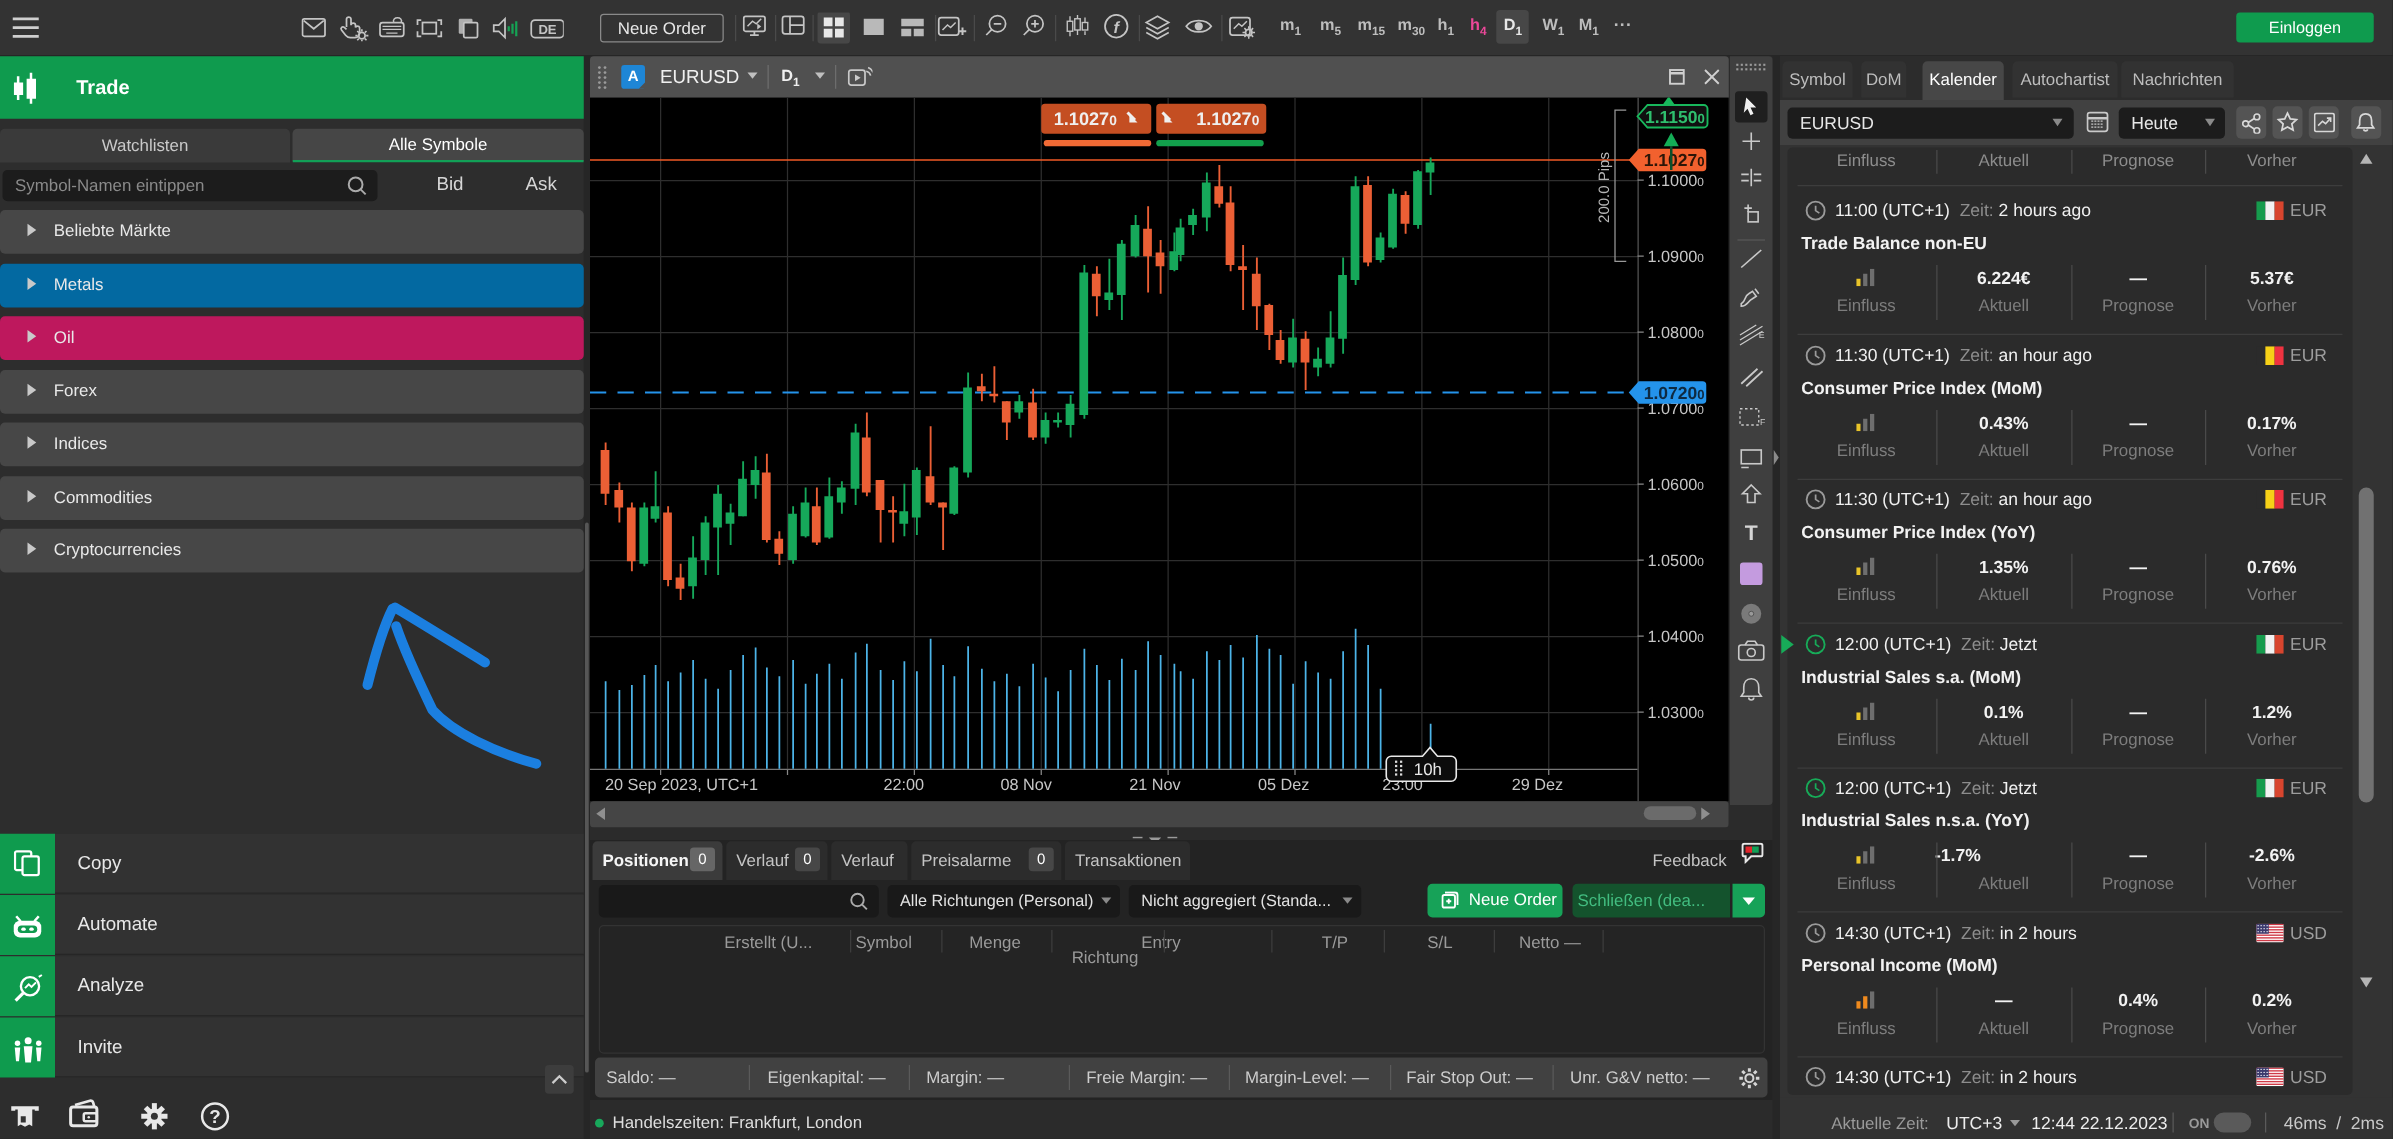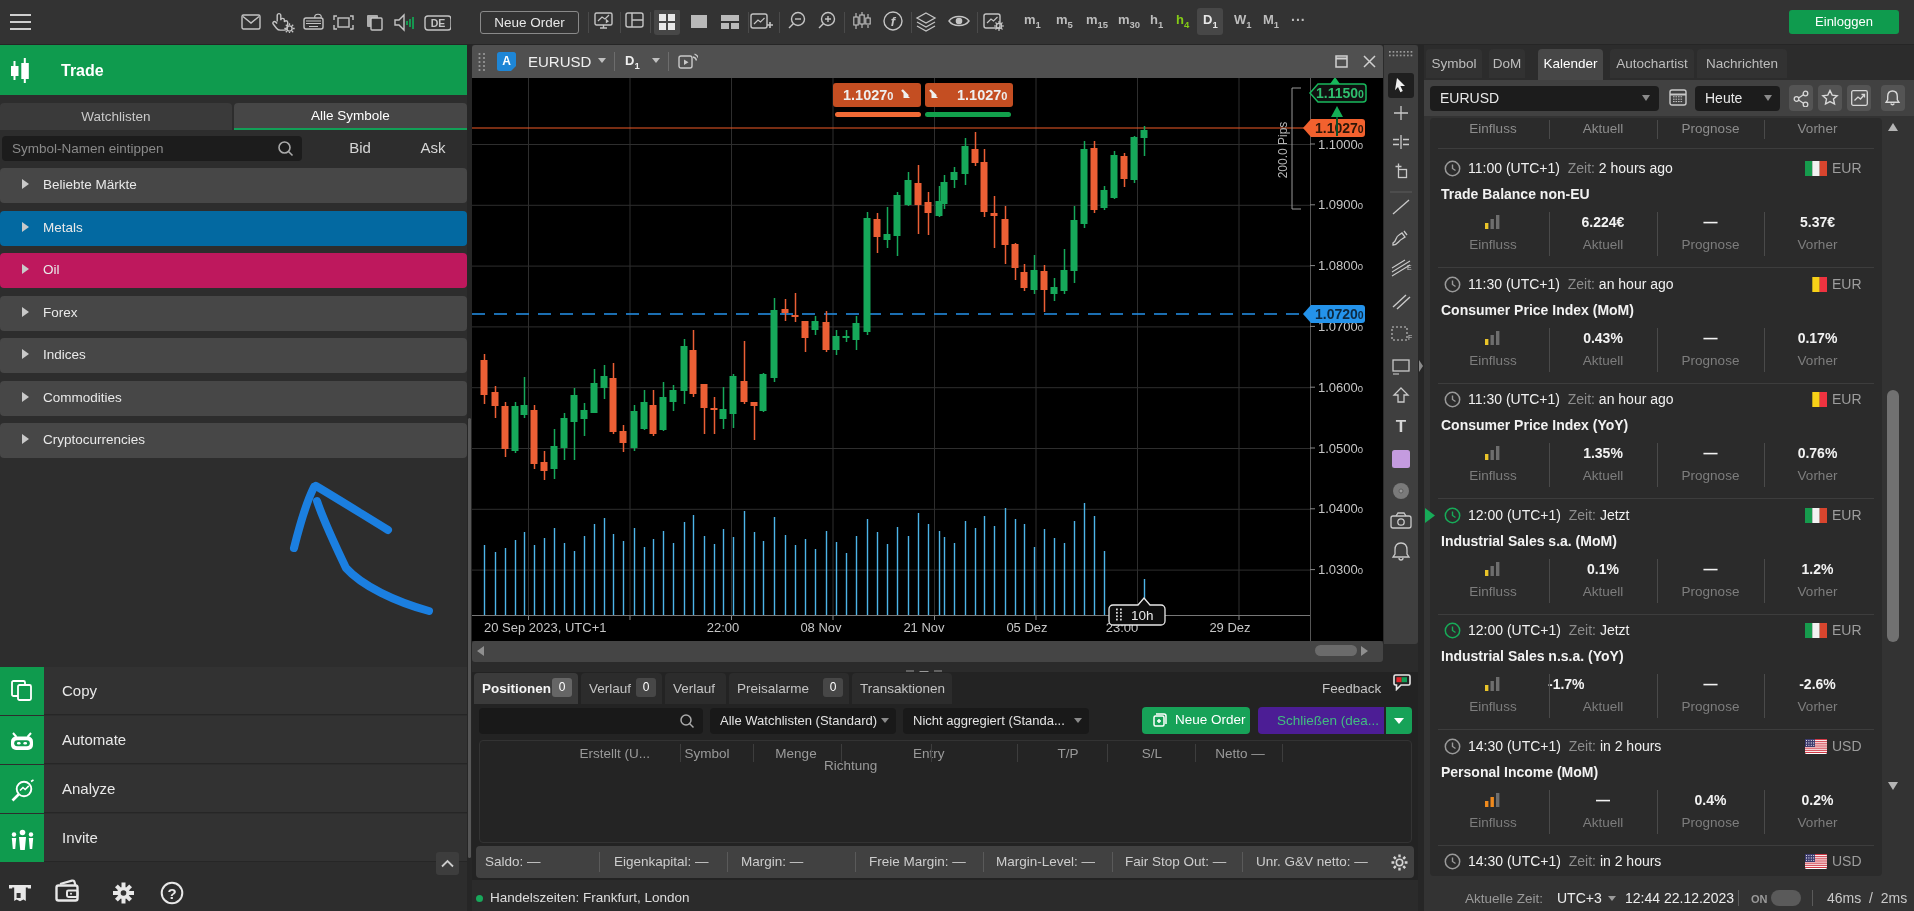--- a/index.html
+++ b/index.html
@@ -216,21 +216,21 @@
     <g transform="translate(405,16)">
       <circle r="2.6"></circle>
       <path d="M0 -5v2M0 5v-2M-5 0h2M5 0h-2M-3.5 -3.5l1.4 1.4M3.5 3.5l-1.4-1.4M-3.5 3.5l1.4-1.4M3.5 -3.5l-1.4 1.4" stroke-width="1.2"></path>
     </g>
   </svg>
 <div class="ab" style="left:1024px;top:12px;color:#bdbdbd;font-size:13px;font-weight:bold;">m<span style="font-size:9.5px;font-weight:bold;position:relative;top:4px;">1</span></div>
 <div class="ab" style="left:1056px;top:12px;color:#bdbdbd;font-size:13px;font-weight:bold;">m<span style="font-size:9.5px;font-weight:bold;position:relative;top:4px;">5</span></div>
 <div class="ab" style="left:1086px;top:12px;color:#bdbdbd;font-size:13px;font-weight:bold;">m<span style="font-size:9.5px;font-weight:bold;position:relative;top:4px;">15</span></div>
 <div class="ab" style="left:1118px;top:12px;color:#bdbdbd;font-size:13px;font-weight:bold;">m<span style="font-size:9.5px;font-weight:bold;position:relative;top:4px;">30</span></div>
 <div class="ab" style="left:1150px;top:12px;color:#bdbdbd;font-size:13px;font-weight:bold;">h<span style="font-size:9.5px;font-weight:bold;position:relative;top:4px;">1</span></div>
-<div class="ab" style="left:1176px;top:12px;color:#84cc16;font-size:13px;font-weight:bold;">h<span style="font-size:9.5px;font-weight:bold;position:relative;top:4px;">4</span></div>
+<div class="ab" style="left:1176px;top:12px;color:#ec4899;font-size:13px;font-weight:bold;">h<span style="font-size:9.5px;font-weight:bold;position:relative;top:4px;">4</span></div>
 <div class="ab" style="left:1197px;top:8px;width:26px;height:27px;background:#474747;border-radius:3px;"></div>
 <div class="ab" style="left:1203px;top:12px;color:#e8e8e8;font-size:13px;font-weight:bold;">D<span style="font-size:9.5px;font-weight:bold;position:relative;top:4px;">1</span></div>
 <div class="ab" style="left:1234px;top:12px;color:#bdbdbd;font-size:13px;font-weight:bold;">W<span style="font-size:9.5px;font-weight:bold;position:relative;top:4px;">1</span></div>
 <div class="ab" style="left:1263px;top:12px;color:#bdbdbd;font-size:13px;font-weight:bold;">M<span style="font-size:9.5px;font-weight:bold;position:relative;top:4px;">1</span></div>
 <div class="ab" style="left:1291px;top:8px;color:#bdbdbd;font-size:14px;font-weight:bold;letter-spacing:1px;">...</div>
 <div class="ab" style="left:472px;top:45px;width:911px;height:33px;background:#505050;border-radius:3px 3px 0 0;"></div>
 <svg class="ab" style="left:477px;top:52px" width="10" height="20" fill="#9a9a9a">
     <circle cx="2.5" cy="2" r="1.1"></circle>
     <circle cx="7" cy="2" r="1.1"></circle>
     <circle cx="2.5" cy="6" r="1.1"></circle>
@@ -625,44 +625,44 @@
     <rect x="3.4" y="3.2" width="5.3" height="5" fill="#e3262c"></rect>
     <rect x="8.7" y="3.2" width="5.3" height="5" fill="#12a057"></rect>
   </svg>
 <div class="ab" style="left:479px;top:708px;width:224px;height:26px;background:#191919;border-radius:4px;">
     <svg style="position:absolute;right:8px;top:5px" width="16" height="16" fill="none" stroke="#aaa" stroke-width="1.5">
       <circle cx="7" cy="7" r="5"></circle>
       <path d="M10.5 10.5l4 4"></path>
     </svg>
   </div>
 <div class="ab" style="left:710px;top:708px;width:186px;height:26px;background:#191919;border-radius:4px;">
-    <span style="position:absolute;left:10px;top:5px;color:#e3e3e3;font-size:13px;white-space:nowrap;">Alle Watchlisten (Standard)</span>
+    <span style="position:absolute;left:10px;top:5px;color:#e3e3e3;font-size:13px;white-space:nowrap;">Alle Richtungen (Personal)</span>
     <span style="position:absolute;right:7px;top:10px;width:0;height:0;border-top:5px solid #8a8a8a;border-left:4px solid transparent;border-right:4px solid transparent;"></span>
   </div>
 <div class="ab" style="left:903px;top:708px;width:186px;height:26px;background:#191919;border-radius:4px;">
     <span style="position:absolute;left:10px;top:5px;color:#e3e3e3;font-size:13px;white-space:nowrap;">Nicht aggregiert (Standa...</span>
     <span style="position:absolute;right:7px;top:10px;width:0;height:0;border-top:5px solid #8a8a8a;border-left:4px solid transparent;border-right:4px solid transparent;"></span>
   </div>
 <div class="ab" style="left:1142px;top:707px;width:108px;height:27px;background:#17a258;border-radius:4px;">
     <svg style="position:absolute;left:11px;top:6px" width="15" height="15" fill="none" stroke="#fff" stroke-width="1.5">
       <path d="M3 1h8a2 2 0 0 1 2 2v8"></path>
       <rect x="1" y="3" width="10" height="10" rx="1.5"></rect>
       <path d="M6 6v4M4 8h4"></path>
     </svg>
     <span style="position:absolute;left:33px;top:5px;color:#fff;font-size:13.5px;">Neue Order</span>
   </div>
-<div class="ab" style="left:1258px;top:707px;width:126px;height:27px;background:#4c1d95;border-radius:4px 0 0 4px;color:#42bd80;font-size:13.5px;line-height:27px;padding-left:19px;">Schließen (dea...</div>
+<div class="ab" style="left:1258px;top:707px;width:126px;height:27px;background:#14532d;border-radius:4px 0 0 4px;color:#42bd80;font-size:13.5px;line-height:27px;padding-left:4px;">Schließen (dea...</div>
 <div class="ab" style="left:1386px;top:707px;width:26px;height:27px;background:#17a258;border-radius:0 4px 4px 0;">
     <span style="position:absolute;left:8px;top:11px;width:0;height:0;border-top:6px solid #fff;border-left:5px solid transparent;border-right:5px solid transparent;"></span>
   </div>
 <div class="ab" style="left:479px;top:740px;width:933px;height:103px;border:1px solid #333;border-radius:4px;background:#242424;"></div>
 <div class="ab" style="left:550px;top:746px;width:100px;color:#9a9a9a;font-size:13.5px;text-align:right;">Erstellt (U...</div>
 <div class="ab" style="left:647px;top:746px;width:120px;color:#9a9a9a;font-size:13.5px;text-align:center;">Symbol</div>
 <div class="ab" style="left:736px;top:746px;width:120px;color:#9a9a9a;font-size:13.5px;text-align:center;">Menge</div>
-<div class="ab" style="left:824px;top:746px;width:120px;color:#9a9a9a;font-size:13.5px;margin-top:12px;">Richtung</div>
+<div class="ab" style="left:824px;top:746px;width:120px;color:#9a9a9a;font-size:13.5px;text-align:center;margin-top:12px;">Richtung</div>
 <div class="ab" style="left:913px;top:746px;width:120px;color:#9a9a9a;font-size:13.5px;">Entry</div>
 <div class="ab" style="left:1008px;top:746px;width:120px;color:#9a9a9a;font-size:13.5px;text-align:center;">T/P</div>
 <div class="ab" style="left:1092px;top:746px;width:120px;color:#9a9a9a;font-size:13.5px;text-align:center;">S/L</div>
 <div class="ab" style="left:1180px;top:746px;width:120px;color:#9a9a9a;font-size:13.5px;text-align:center;">Netto —</div>
 <div class="ab" style="left:680px;top:744px;width:1px;height:18px;background:#3d3d3d;"></div>
 <div class="ab" style="left:753px;top:744px;width:1px;height:18px;background:#3d3d3d;"></div>
 <div class="ab" style="left:841px;top:744px;width:1px;height:18px;background:#3d3d3d;"></div>
 <div class="ab" style="left:931px;top:744px;width:1px;height:18px;background:#3d3d3d;"></div>
 <div class="ab" style="left:1017px;top:744px;width:1px;height:18px;background:#3d3d3d;"></div>
 <div class="ab" style="left:1107px;top:744px;width:1px;height:18px;background:#3d3d3d;"></div>

